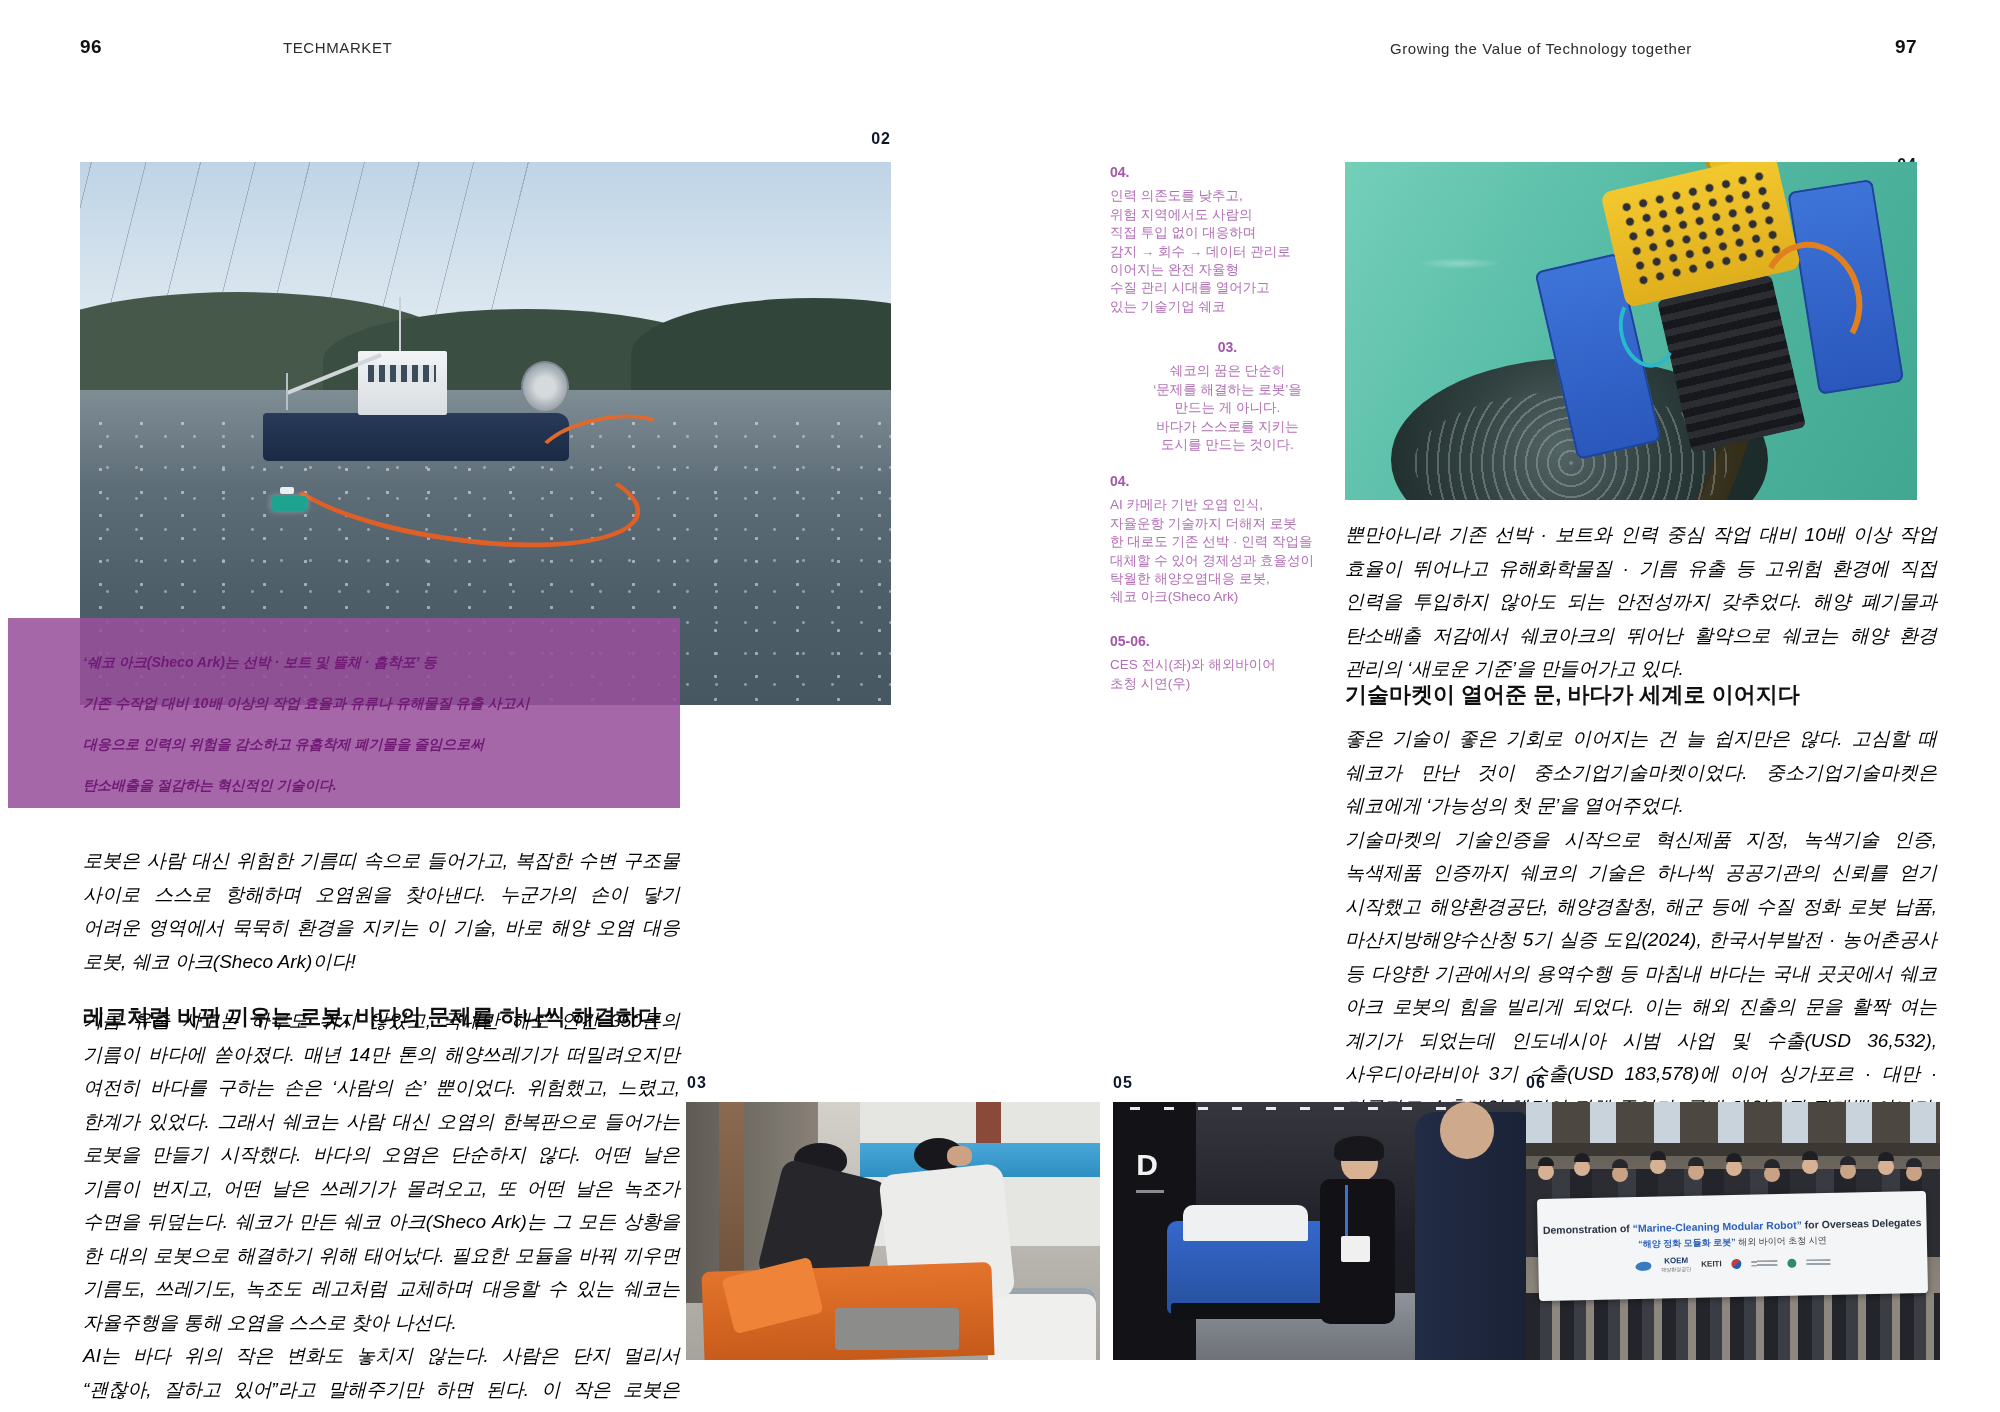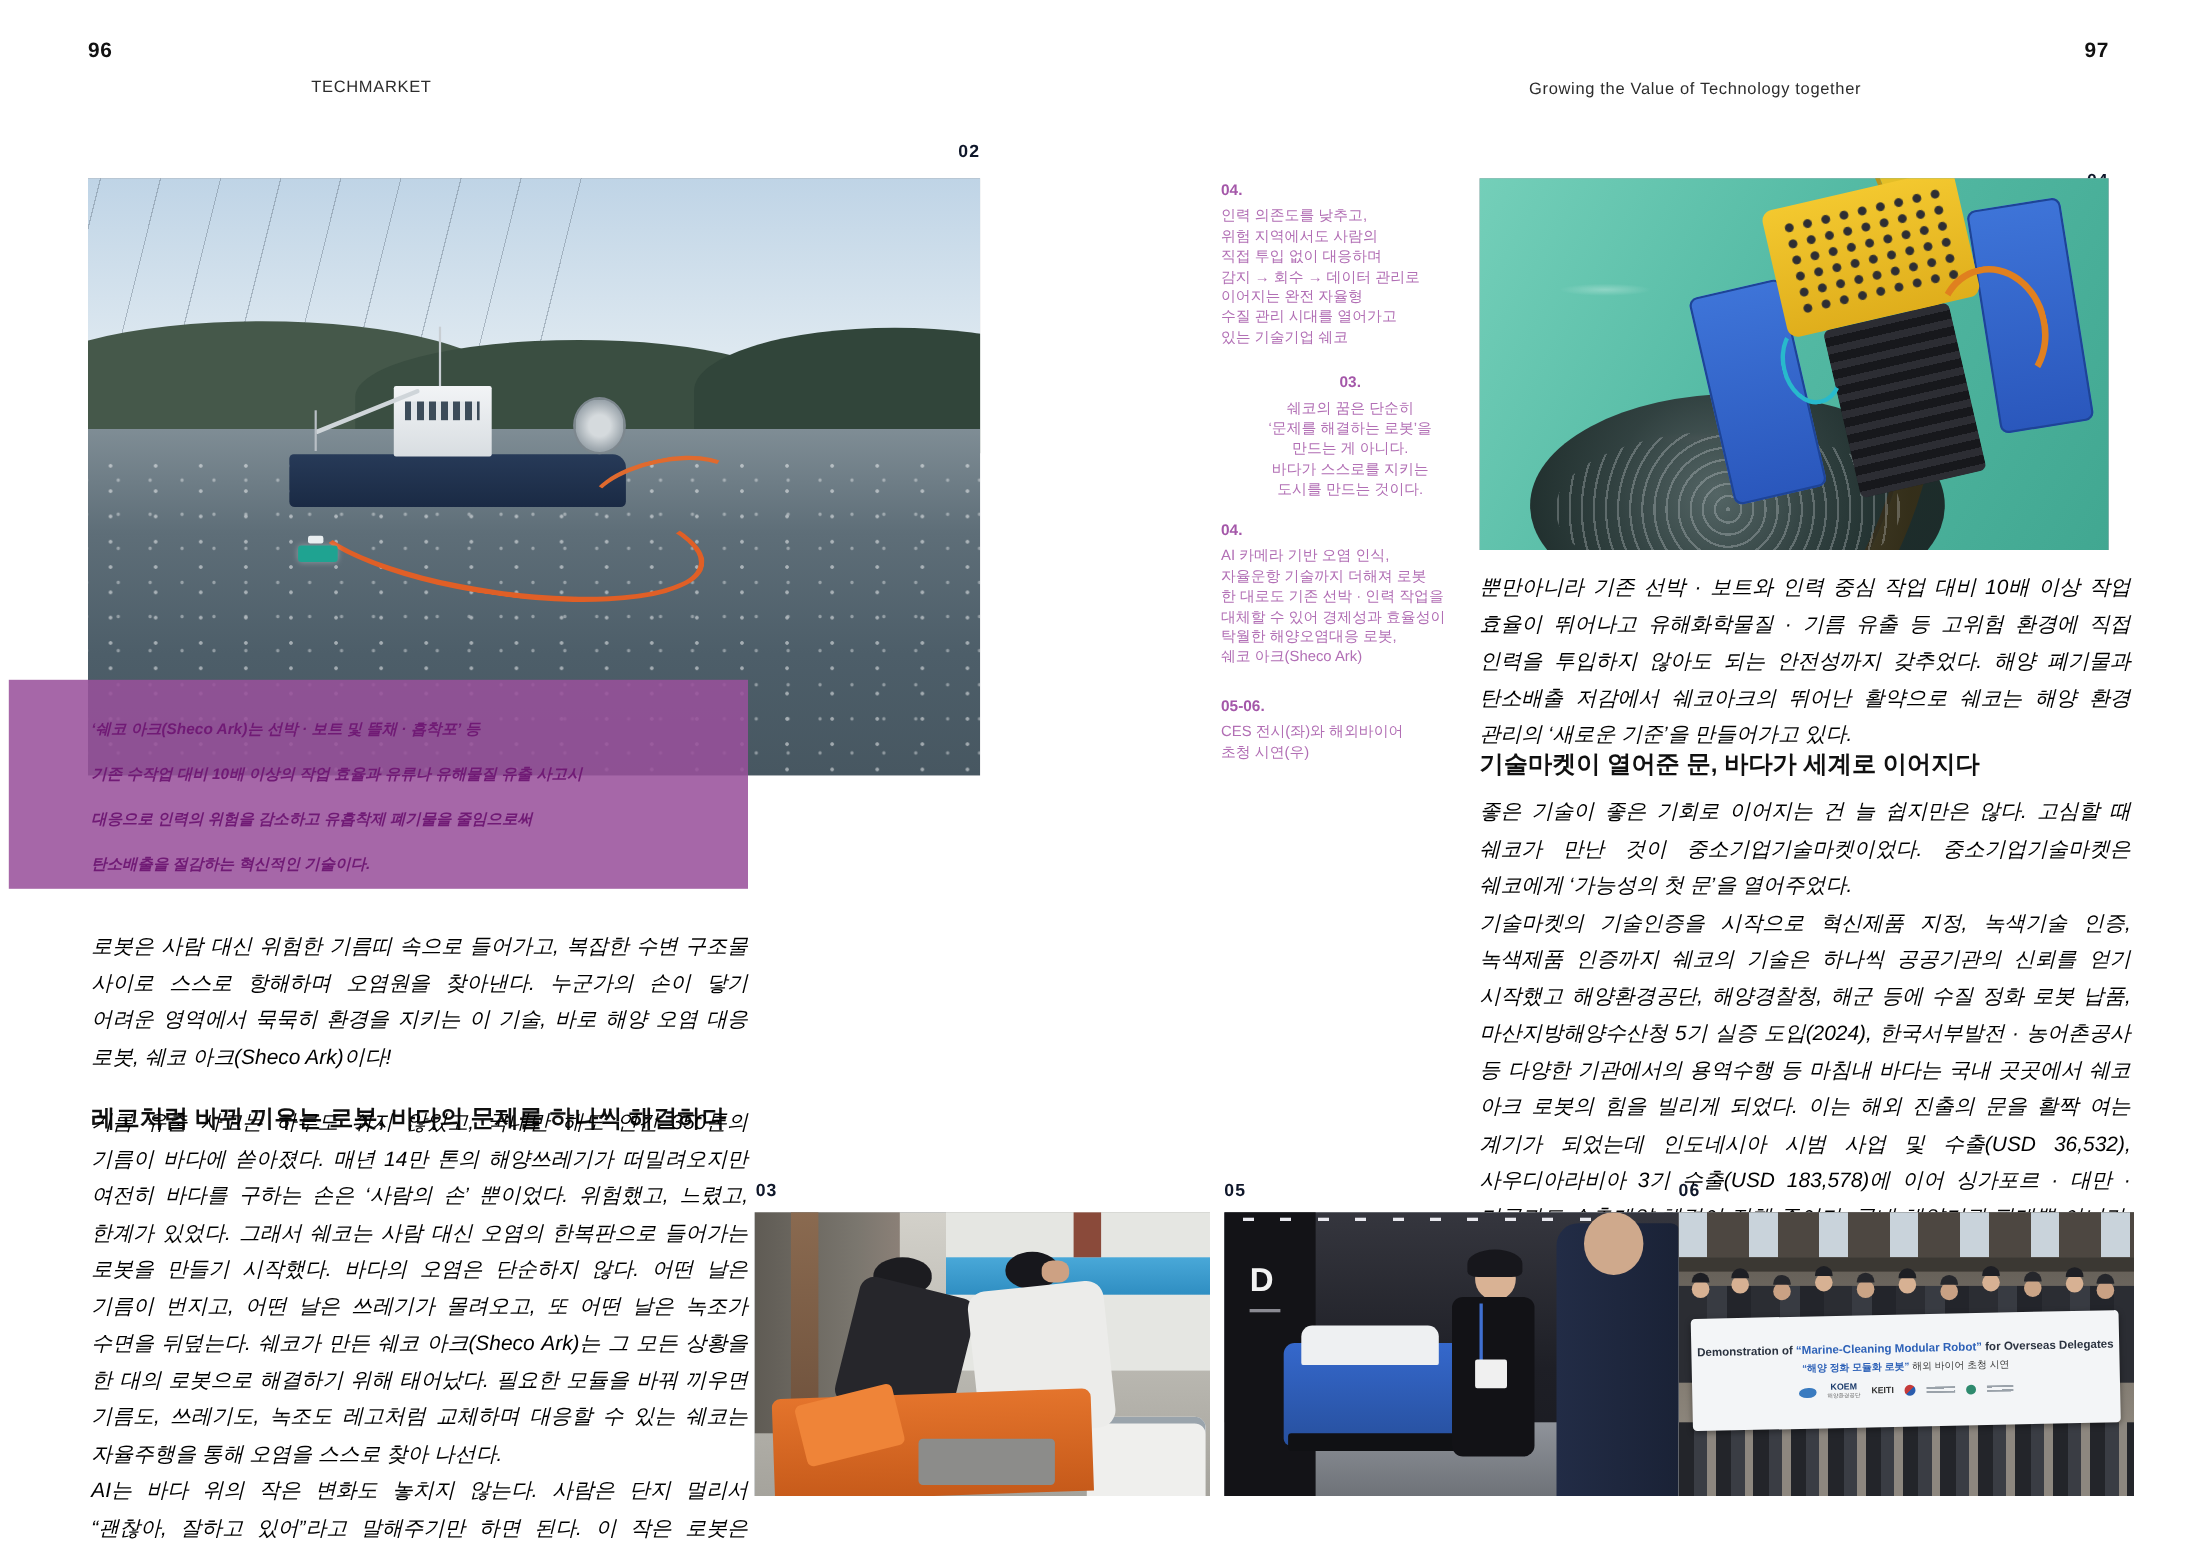--- a/index.html
+++ b/index.html
@@ -1,21 +1,21 @@
 <!DOCTYPE html>
 <html><head>
 <meta charset="utf-8">
 <style>
   html,body{margin:0;padding:0;background:#e8e8e8;}
   .canvas{position:relative;width:2000px;height:1412px;background:#ffffff;
           font-family:"Liberation Sans",sans-serif;color:#333;overflow:hidden;}
   .abs{position:absolute;}
   
   .pagenum{font-size:19px;font-weight:bold;color:#111;letter-spacing:.5px;}
-  .runhead{font-size:15px;color:#2c2c2c;letter-spacing:.6px;margin-top:32px;}
+  .runhead{font-size:15px;color:#2c2c2c;letter-spacing:.6px;}
   .photolabel{font-size:16px;font-weight:bold;color:#0f172a;letter-spacing:1px;}
   
   .bodytext{font-size:19px;line-height:33.5px;text-align:justify;color:#000000;
             word-break:keep-all;font-style:italic;}
   .bodytext p{margin:0;}
   .h2{font-size:22px;font-weight:bold;color:#101010;word-break:keep-all;}
   
   .cap{width:235px;color:#b26fb5;font-size:13.5px;line-height:18.4px;word-break:keep-all;}
   .cap .num{font-weight:bold;color:#a457a9;font-size:14px;margin-bottom:6px;}
   

